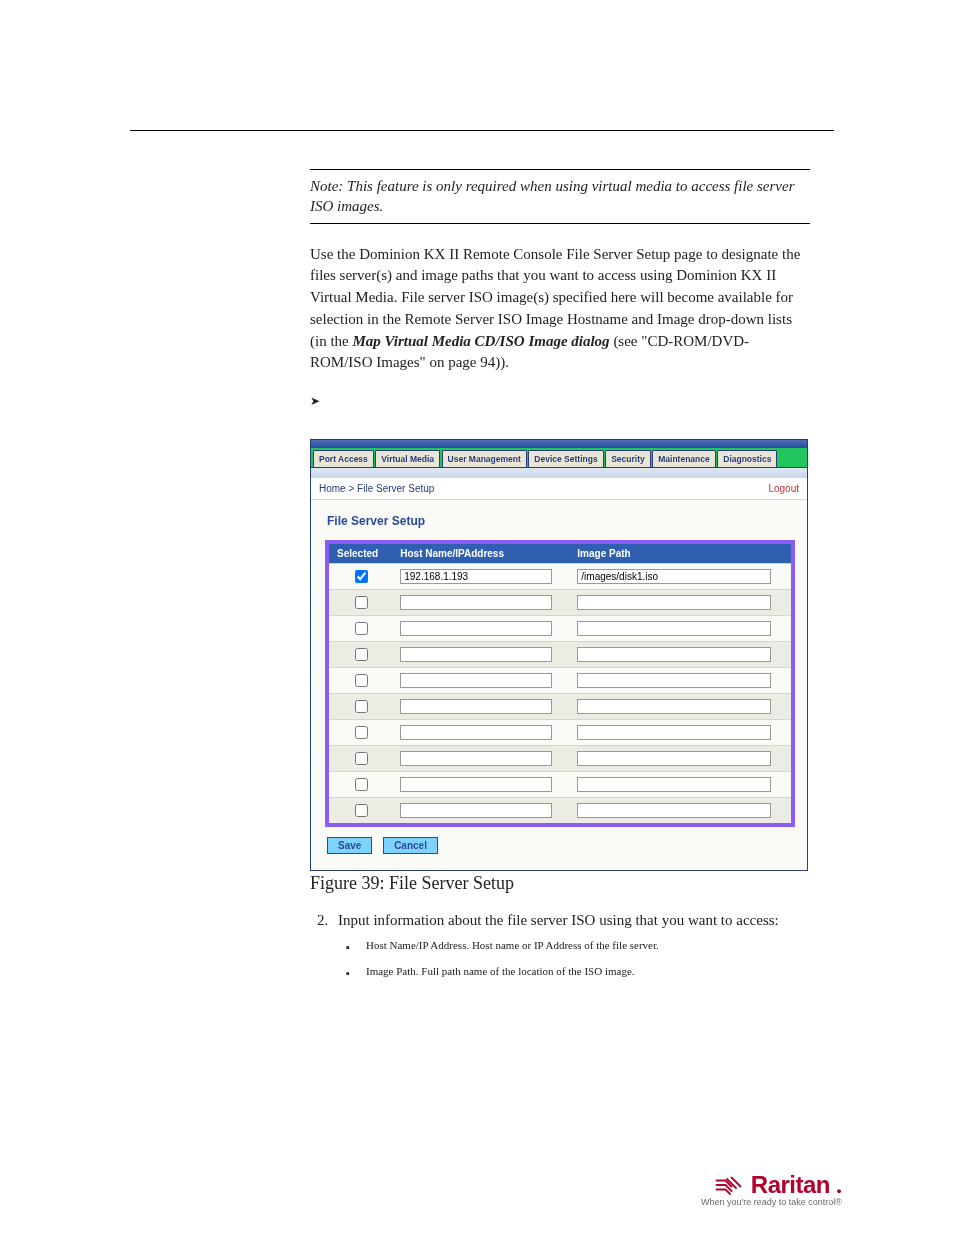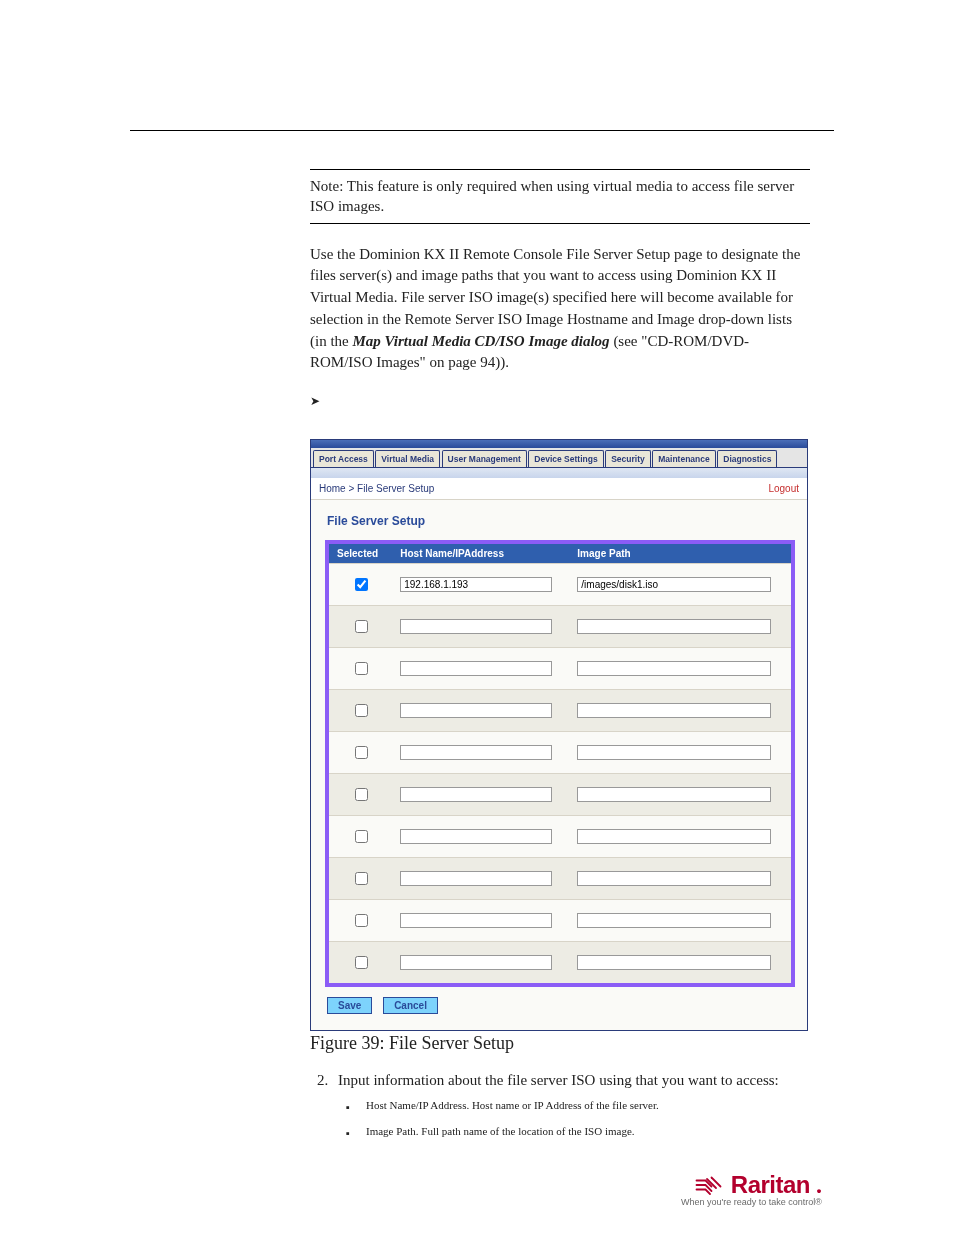--- a/index.html
+++ b/index.html
@@ -1,48 +1,48 @@
 <!DOCTYPE html>
 <html><head>
 <meta charset="utf-8">
 <style>
   body{margin:0;font-family:"Palatino Linotype","Book Antiqua",Palatino,serif;color:#222;background:#fff}
   .page{width:954px;min-height:1235px;box-sizing:border-box;padding:130px 120px 40px 130px;position:relative}
   .rule{border:none;border-top:1px solid #000;margin:0}
   .rule.head{margin-bottom:38px}
   .main{margin-left:180px;width:500px}
-  .notebox{border-top:1px solid #000;border-bottom:1px solid #000;padding:6px 0;font-size:15px;line-height:1.35;margin-bottom:20px}
+  .notebox{border-top:1px solid #000;border-bottom:1px solid #000;padding:6px 0;font-style:italic;font-size:15px;line-height:1.35;margin-bottom:20px}
   .para{font-size:15px;line-height:1.45;margin-bottom:20px}
   .xref-bold{font-style:italic;font-weight:bold}
   .chev{font-size:12px;margin:10px 0 30px 0}
   ol.steps{list-style:decimal;padding-left:22px;margin:0 0 18px 0;font-size:15px;line-height:1.45}
   ol.steps > li{margin-bottom:10px;padding-left:6px}
   ul.bullets{list-style:none;padding-left:28px;margin:6px 0 0 0;font-size:11px;line-height:1.45}
   ul.bullets li{position:relative;margin-bottom:10px}
   ul.bullets li::before{content:"▪";position:absolute;left:-20px;font-size:11px;top:2px}
   .caption{font-size:18px;margin-top:2px;margin-bottom:16px}
   
   .appshot{margin-left:180px;width:498px;font-family:Arial,Helvetica,sans-serif;font-size:10px;border:1px solid #2a3b7a;box-sizing:border-box}
   .app-topbar{height:8px;background:linear-gradient(#4b6fb8,#2a4b9a)}
-  .app-tabs{background:#e5e5e5;border-bottom:1px solid #2a3b7a;padding:2px 2px 0 2px;font-size:9px;color:#fff;white-space:nowrap}
+  .app-tabs{background:#22c55e;border-bottom:1px solid #2a3b7a;padding:2px 2px 0 2px;font-size:9px;color:#fff;white-space:nowrap}
   .app-tab{display:inline-block;padding:3px 5px 3px 5px;border:1px solid #2a3b7a;border-bottom:none;background:#e9e6d8;color:#2a3b7a;font-weight:bold;margin-right:-1px;border-radius:2px 2px 0 0;font-size:8.5px}
   .app-subhead{background:linear-gradient(#dfe7f3,#c8d5ec);height:10px}
   .app-crumb{background:#fff;color:#2a3b7a;padding:5px 8px;border-bottom:1px solid #d8d4c8;font-size:10px}
   .app-crumb a{color:#2a3b7a;text-decoration:none}
   .app-crumb .logout{color:#c62f2f;float:right}
   .app-body{padding:10px 12px 14px 14px;background:#fafaf7}
   .app-h1{color:#2a4b9a;font-weight:bold;font-size:12px;margin:4px 0 12px 2px}
   .tbl{width:100%;border-collapse:collapse;border:4px solid #8b5cf6}
   .tbl th{background:#2f5fae;color:#fff;font-weight:bold;text-align:left;font-size:10px;padding:4px 8px}
-  .tbl td{padding:11px 8px;border-top:1px solid #d8d4c8}
+  .tbl td{padding:3px 8px;border-top:1px solid #d8d4c8}
   .tbl tr.alt td{background:#edece4}
   .cell-input{width:94%;box-sizing:border-box;height:15px;border:1px solid #999;font-size:10px;padding:0 3px;background:#fff}
   .btnrow{margin:10px 0 2px 2px}
   .btn{font-size:10px;border:1px solid #2a4b9a;background:#7dd3fc;color:#2a4b9a;font-weight:bold;padding:2px 10px;margin-right:8px;cursor:pointer}
-  .brand{position:absolute;right:132px;bottom:28px;text-align:right}
+  .brand{position:absolute;right:112px;bottom:28px;text-align:right}
   .brand-main{display:flex;align-items:center;justify-content:flex-end;gap:6px}
   .brand-name{font-family:Arial,sans-serif;font-weight:900;font-size:24px;color:#b3002d;letter-spacing:-0.5px}
   .brand-dot{color:#b3002d;font-weight:900;font-size:24px}
   .brand-tag{font-family:Arial,sans-serif;font-size:9px;color:#6a6a6a;margin-top:-2px}
   svg.logo{width:30px;height:22px}
 </style>
 </head>
 <body>
 
 <div class="page">

